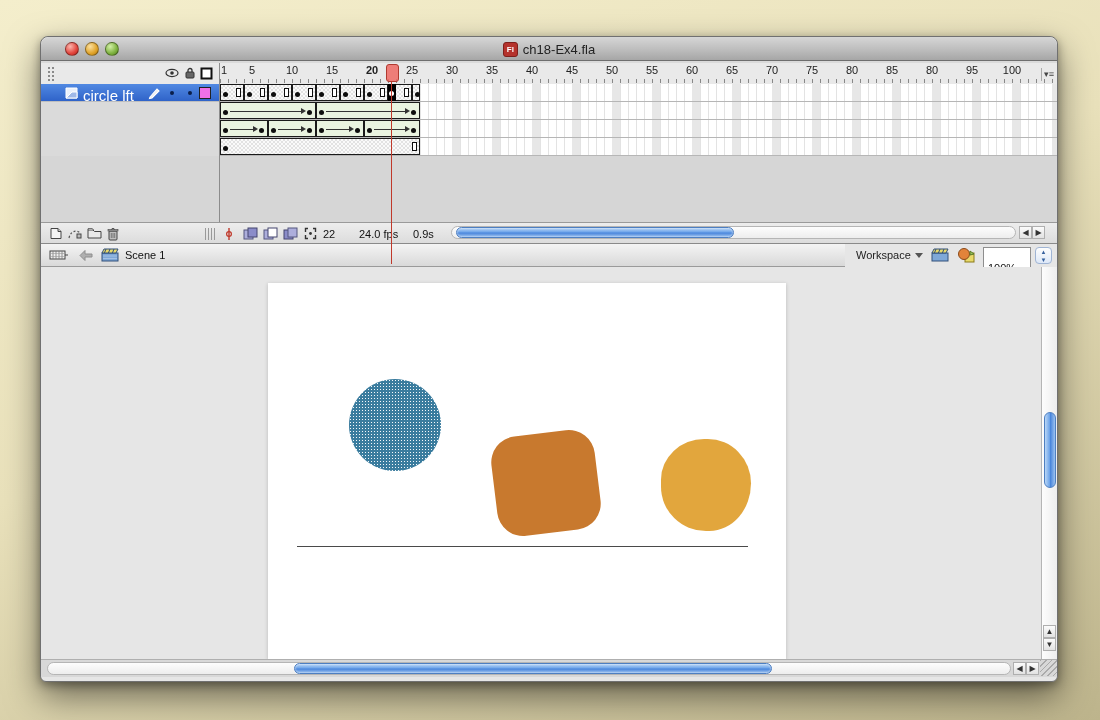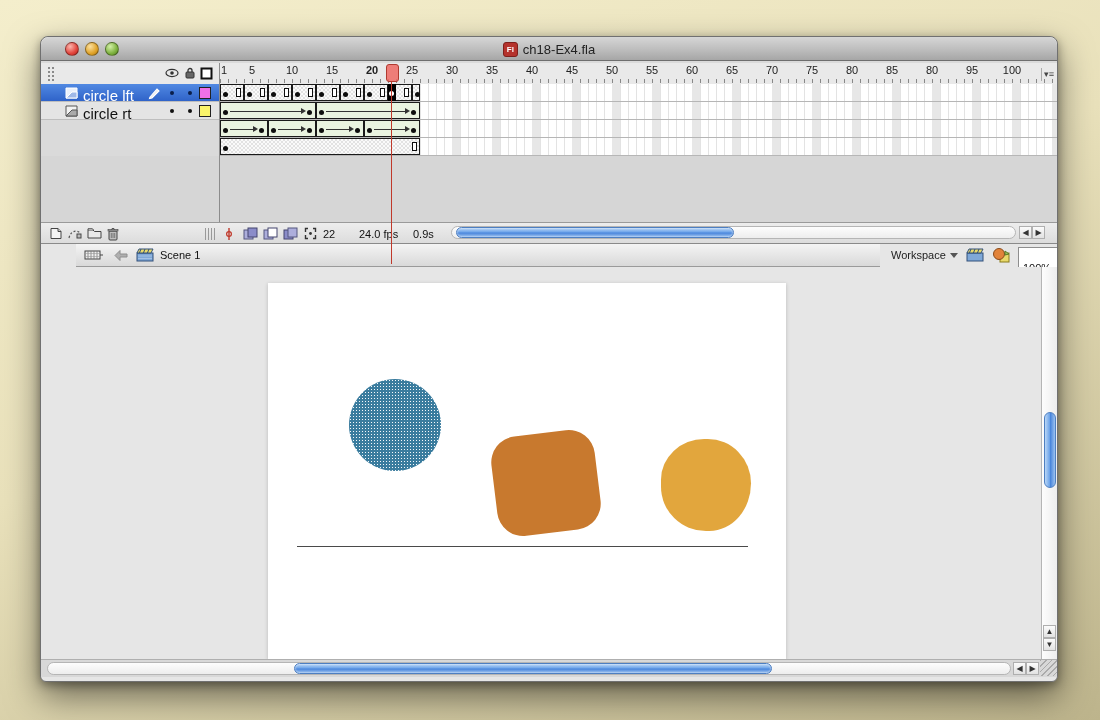--- a/index.html
+++ b/index.html
@@ -82,21 +82,21 @@
   .ts-grip { position:absolute; left:164px; top:5px; width:10px; height:12px;
     background-image:repeating-linear-gradient(to right,#999 0 1px,transparent 1px 3px); }
   .ts-text { position:absolute; top:5px; font-size:11px; color:#111; }
   .scrollbar-h { position:absolute; height:13px; background:linear-gradient(#FDFDFD,#EDEDED); border:1px solid #B5B5B5; border-radius:7px; }
   .thumb-h { position:absolute; top:0; height:11px; border-radius:6px;
     background:linear-gradient(#BCD8F6,#6FA5EA 45%,#4A86DC 55%,#9CC2F0);
     box-shadow:inset 0 0 2px rgba(255,255,255,0.8); border:1px solid #4D7FC2; }
   .sb-arrows { position:absolute; display:flex; }
   .sb-btn { width:13px; height:13px; background:linear-gradient(#FBFBFB,#E2E2E2); border:1px solid #AFAFAF; font-size:8px; color:#333; text-align:center; line-height:12px; }
   
-  .editbar { position:absolute; left:0; top:207px; width:804px; height:23px; background:linear-gradient(#F4F4F4,#D9D9D9); border-bottom:1px solid #9A9A9A;margin-left:35px; }
+  .editbar { position:absolute; left:0; top:207px; width:804px; height:23px; background:linear-gradient(#F4F4F4,#D9D9D9); border-bottom:1px solid #9A9A9A; }
   .eb-item { position:absolute; top:4px; font-size:11px; color:#222; }
   .scene-label { left:84px; top:5px; font-size:11px; color:#111; }
   .workspace { left:815px; top:5px; display:flex; align-items:center; gap:4px; }
   .chev { width:0; height:0; border-left:4px solid transparent; border-right:4px solid transparent; border-top:5px solid #555; }
   .zoom-box { position:absolute; left:942px; top:3px; width:48px; height:17px; background:#fff; border:1px solid #8E8E8E; font-size:11px; padding:14px 4px; color:#111; }
   .stepper { position:absolute; left:994px; top:3px; width:17px; height:17px; background:linear-gradient(#FDFDFD,#DDE8F8); border:1px solid #9FB4D4; border-radius:4px; font-size:6px; color:#35609E; text-align:center; line-height:8px; }
   
   .content { position:absolute; left:0; top:230px; width:1000px; height:392px; background:#E6E6E6; overflow:hidden; }
   .stage { position:absolute; left:227px; top:16px; width:518px; height:376px; background:#fff; box-shadow:0 1px 4px rgba(0,0,0,0.2); }
   .shape { position:absolute; }
@@ -193,32 +193,20 @@
           <span class="layer-name">circle lft</span>
           <span class="pencil">
             <svg width="14" height="14" viewBox="0 0 14 14">
               <path d="M3 11 L10 3 L12 5 L5 12 L2.5 12.6 z" fill="#EEE" stroke="#fff" stroke-width="1.1"></path>
             </svg>
           </span>
           <span class="dot dot1"></span>
           <span class="dot dot2"></span>
           <span class="swatch" style="background:#F070E8"></span>
         </div>
-        <div class="layer-row">
-          <span class="layer-icon">
-            <svg width="13" height="12" viewBox="0 0 13 12">
-              <path d="M1 1 h11 v10 h-11 z" fill="#F2F2F2" stroke="#555"></path>
-              <path d="M1 11 L7 5 h5 v6 z" fill="#AAA" stroke="#555"></path>
-            </svg>
-          </span>
-          <span class="layer-name">circle rt</span>
-          <span class="dot dot1"></span>
-          <span class="dot dot2"></span>
-          <span class="swatch" style="background:#FAF46A"></span>
-        </div>
       </div>
     <div class="tl-filler-left"></div>
     <div class="tl-vline"></div>
 
     <div class="frames-area" id="frames-area">
       <div class="empty-grid"></div>
     <div class="frame-row" style="top: 0px;">
           <div class="span checker" style="left: 0px; width: 24px;">
             <span class="kdot" style="left:2px"></span>
             <span class="endrect"></span>

